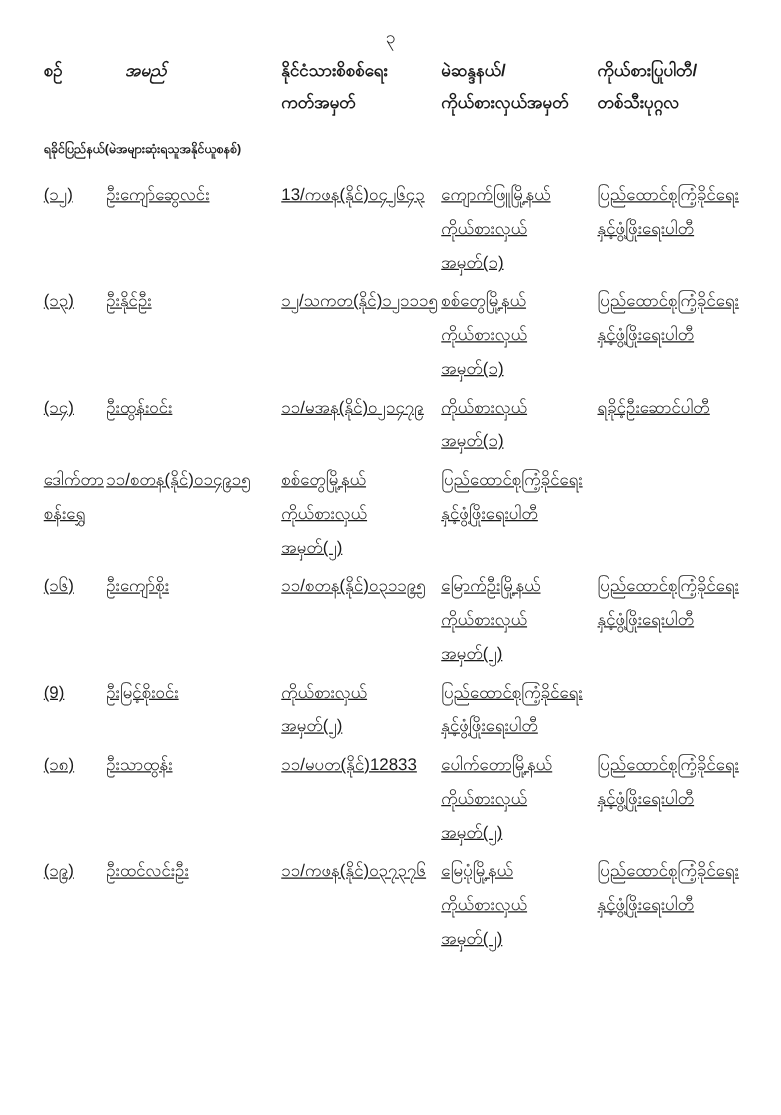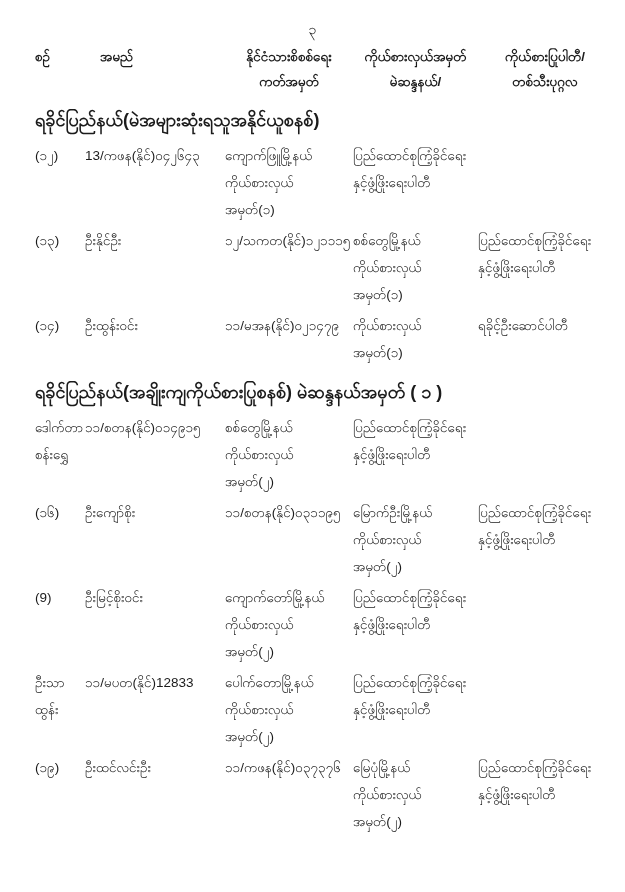--- a/index.html
+++ b/index.html
@@ -33,31 +33,32 @@
     grid-template-columns: 50px 140px 128px 125px 134px;
     margin-left: 35px;
     margin-right: 13px;
     font-size: 13.5px;
   }
   .table-header {
     font-weight: bold;
     line-height: 25px;
     margin-top: 2px;
   }
-  .table-header .center { text-align: center; }
-  .table-header .c-name { padding-left: 15px; }
+  .table-header .center { }
+  .table-header .c-name { padding-left: 15px; font-style: italic; }
   .section-title {
     font-weight: bold;
-    font-size: 18px;
+    font-size: 10px;
     margin: 14px 0 10px 35px;
     line-height: 24px;
   }
   .row {
     line-height: 27px;
     margin-bottom: 4px;
+    text-decoration: underline;
   }
   .row .line, .row .col { white-space: nowrap; }
   .c-serial { }
   .c-name { }
   .c-nrc { }
   .c-constituency { }
   .c-party { }
 </style>
 </head>
 <body>
@@ -67,33 +68,34 @@
   <div class="page-number">၃</div>
 
   <div class="grid table-header">
     <div class="c-serial">စဉ်</div>
     <div class="c-name">အမည်</div>
     <div class="c-nrc center">
       <div>နိုင်ငံသားစိစစ်ရေး</div>
       <div>ကတ်အမှတ်</div>
     </div>
     <div class="c-constituency center">
+      <div>မဲဆန္ဒနယ်/</div>
       <div>ကိုယ်စားလှယ်အမှတ်</div>
-      <div>မဲဆန္ဒနယ်/</div>
     </div>
     <div class="c-party center">
       <div>ကိုယ်စားပြုပါတီ/</div>
       <div>တစ်သီးပုဂ္ဂလ</div>
     </div>
   </div>
 
   <div class="section-title">ရခိုင်ပြည်နယ်(မဲအများဆုံးရသူအနိုင်ယူစနစ်)</div>
 
   <div class="grid row">
     <div class="c-serial">(၁၂)</div>
+    <div class="c-name">ဦးကျော်ဆွေလင်း</div>
     <div class="c-nrc">13/ကဖန(နိုင်)၀၄၂၆၄၃</div>
     <div class="c-constituency">
       <div class="line">ကျောက်ဖြူမြို့နယ်</div>
       <div class="line">ကိုယ်စားလှယ်</div>
       <div class="line">အမှတ်(၁)</div>
     </div>
     <div class="c-party">
       <div class="line">ပြည်ထောင်စုကြံ့ခိုင်ရေး</div>
       <div class="line">နှင့်ဖွံ့ဖြိုးရေးပါတီ</div>
     </div>
@@ -120,21 +122,20 @@
     <div class="c-nrc">၁၁/မအန(နိုင်)၀၂၁၄၇၉</div>
     <div class="c-constituency">
       <div class="line">ကိုယ်စားလှယ်</div>
       <div class="line">အမှတ်(၁)</div>
     </div>
     <div class="c-party">
       <div class="line">ရခိုင့်ဦးဆောင်ပါတီ</div>
     </div>
   </div>
 
-  <div class="section-title">ရခိုင်ပြည်နယ်(အချိုးကျကိုယ်စားပြုစနစ်) မဲဆန္ဒနယ်အမှတ် ( ၁ )</div>
 
   <div class="grid row">
     <div class="c-name">ဒေါက်တာစန်းရွှေ</div>
     <div class="c-nrc">၁၁/စတန(နိုင်)၀၁၄၉၁၅</div>
     <div class="c-constituency">
       <div class="line">စစ်တွေမြို့နယ်</div>
       <div class="line">ကိုယ်စားလှယ်</div>
       <div class="line">အမှတ်(၂)</div>
     </div>
     <div class="c-party">
@@ -155,31 +156,31 @@
     <div class="c-party">
       <div class="line">ပြည်ထောင်စုကြံ့ခိုင်ရေး</div>
       <div class="line">နှင့်ဖွံ့ဖြိုးရေးပါတီ</div>
     </div>
   </div>
 
   <div class="grid row">
     <div class="c-serial">(9)</div>
     <div class="c-name">ဦးမြင့်စိုးဝင်း</div>
     <div class="c-constituency">
-      <div class="line">ကျောက်တော်မြို့နယ်</div>
-      <div class="line">ကိုယ်စားလှယ်</div>
-      <div class="line">အမှတ်(၂)</div>
-    </div>
-    <div class="c-party">
-      <div class="line">ပြည်ထောင်စုကြံ့ခိုင်ရေး</div>
-      <div class="line">နှင့်ဖွံ့ဖြိုးရေးပါတီ</div>
-    </div>
-  </div>
-
-  <div class="grid row">
+      <div class="line">ကိုယ်စားလှယ်</div>
+      <div class="line">အမှတ်(၂)</div>
+    </div>
+    <div class="c-party">
+      <div class="line">ပြည်ထောင်စုကြံ့ခိုင်ရေး</div>
+      <div class="line">နှင့်ဖွံ့ဖြိုးရေးပါတီ</div>
+    </div>
+  </div>
+
+  <div class="grid row">
+    <div class="c-serial">(၁၈)</div>
     <div class="c-name">ဦးသာထွန်း</div>
     <div class="c-nrc">၁၁/မပတ(နိုင်)12833</div>
     <div class="c-constituency">
       <div class="line">ပေါက်တောမြို့နယ်</div>
       <div class="line">ကိုယ်စားလှယ်</div>
       <div class="line">အမှတ်(၂)</div>
     </div>
     <div class="c-party">
       <div class="line">ပြည်ထောင်စုကြံ့ခိုင်ရေး</div>
       <div class="line">နှင့်ဖွံ့ဖြိုးရေးပါတီ</div>

